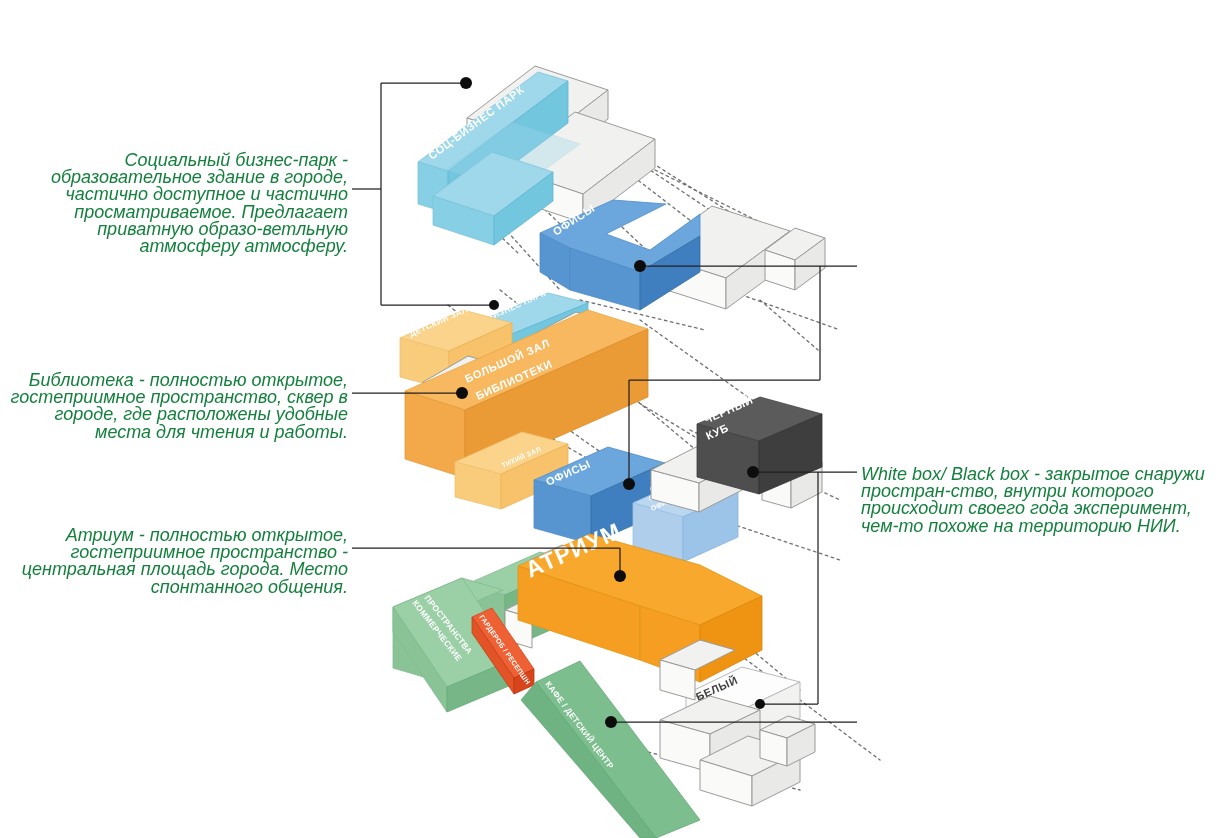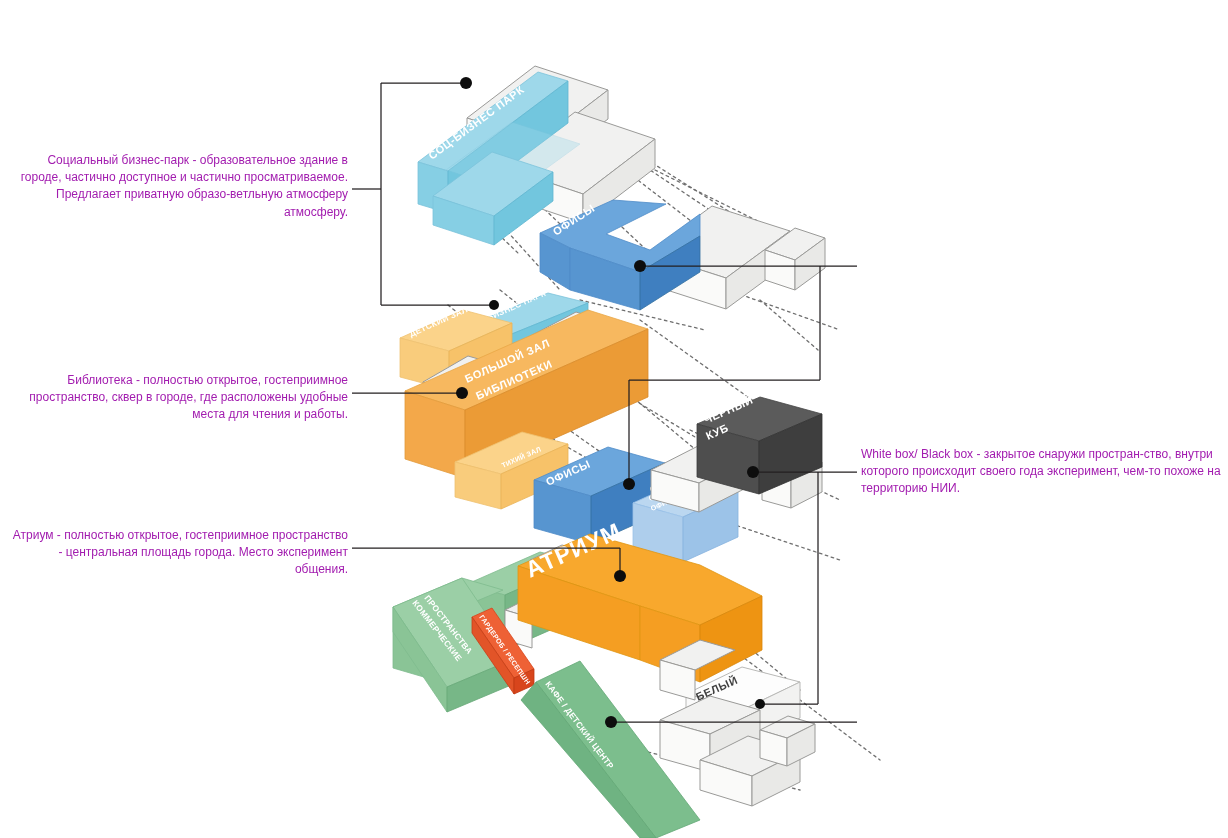--- a/index.html
+++ b/index.html
@@ -3,21 +3,21 @@
 <meta charset="utf-8">
 <title>Архитектурная диаграмма</title>
 <style>
   html,body{margin:0;padding:0;}
   body{
     width:1228px;height:838px;background:#ffffff;
     font-family:"Liberation Sans","DejaVu Sans",sans-serif;
     color:#231f20;overflow:hidden;position:relative;
   }
   #stage{position:relative;width:1228px;height:838px;}
-  .callout{position:absolute;font-size:12px;line-height:17.2px;color:#a21caf;}
+  .callout{position:absolute;font-size:18px;line-height:17.2px;color:#15803d;font-style:italic;}
   .callout.right{text-align:left;}
   .callout.leftal{text-align:right;}
   svg{position:absolute;left:0;top:0;width:1228px;height:838px;overflow:visible;}
   .blk-label{
     fill:#ffffff;font-size:11px;font-weight:700;letter-spacing:.6px;
     font-family:"Liberation Sans","DejaVu Sans",sans-serif;
   }
   .blk-label.dark{fill:#3f3f3f;}
   .blk-label.big{font-size:23px;letter-spacing:1.2px;}
   .blk-label.sm{font-size:8.4px;letter-spacing:.3px;}
@@ -28,24 +28,24 @@
 </style>
 </head>
 <body>
 
 <div id="stage">
 
   <div class="callout leftal" style="left:8px;top:152px;width:340px;">Социальный бизнес-парк - образовательное здание в городе, частично доступное и частично просматриваемое. Предлагает приватную образо-ветльную атмосферу атмосферу.</div>
 
   <div class="callout leftal" style="left:8px;top:372px;width:340px;">Библиотека - полностью открытое, гостеприимное пространство, сквер в городе, где расположены удобные места для чтения и работы.</div>
 
-  <div class="callout leftal" style="left:8px;top:527px;width:340px;">Атриум -  полностью открытое, гостеприимное пространство - центральная площадь города. Место эксперимент общения.</div>
-
-
-  <div class="callout right" style="left:861px;top:446px;width:360px;">White box/ Black box - закрытое снаружи простран-ство, внутри которого происходит своего года эксперимент, чем-то похоже на территорию НИИ.</div>
+  <div class="callout leftal" style="left:8px;top:527px;width:340px;">Атриум -  полностью открытое, гостеприимное пространство - центральная площадь города. Место спонтанного общения.</div>
+
+
+  <div class="callout right" style="left:861px;top:466px;width:360px;">White box/ Black box - закрытое снаружи простран-ство, внутри которого происходит своего года эксперимент, чем-то похоже на территорию НИИ.</div>
 
 
   <svg viewBox="0 0 1228 838">
 
     <g>
       <path class="ghostline" d="M440 178 L520 255"></path>
       <path class="ghostline" d="M470 190 L560 290"></path>
       <path class="ghostline" d="M545 155 L700 300"></path>
       <path class="ghostline" d="M560 120 L735 255"></path>
       <path class="ghostline" d="M600 130 L790 250"></path>

